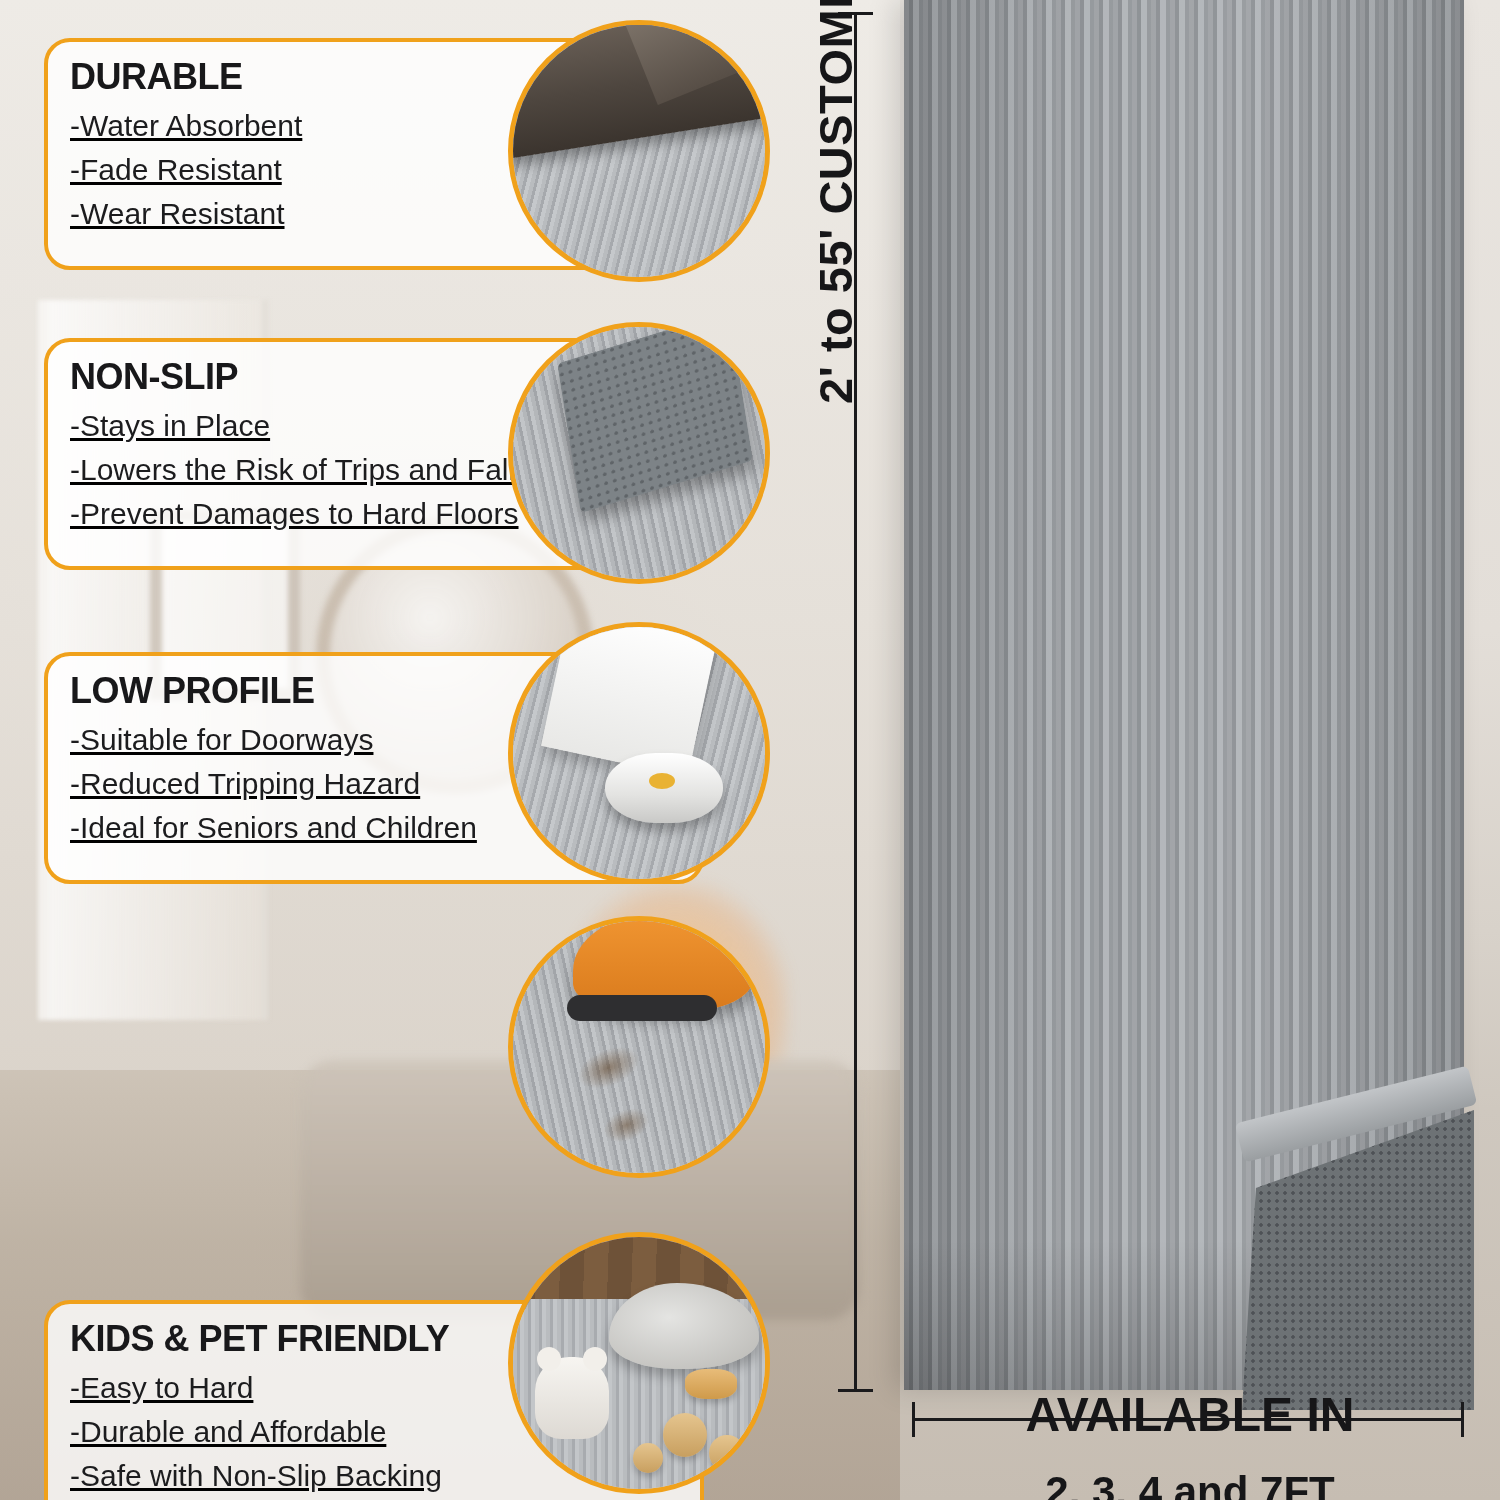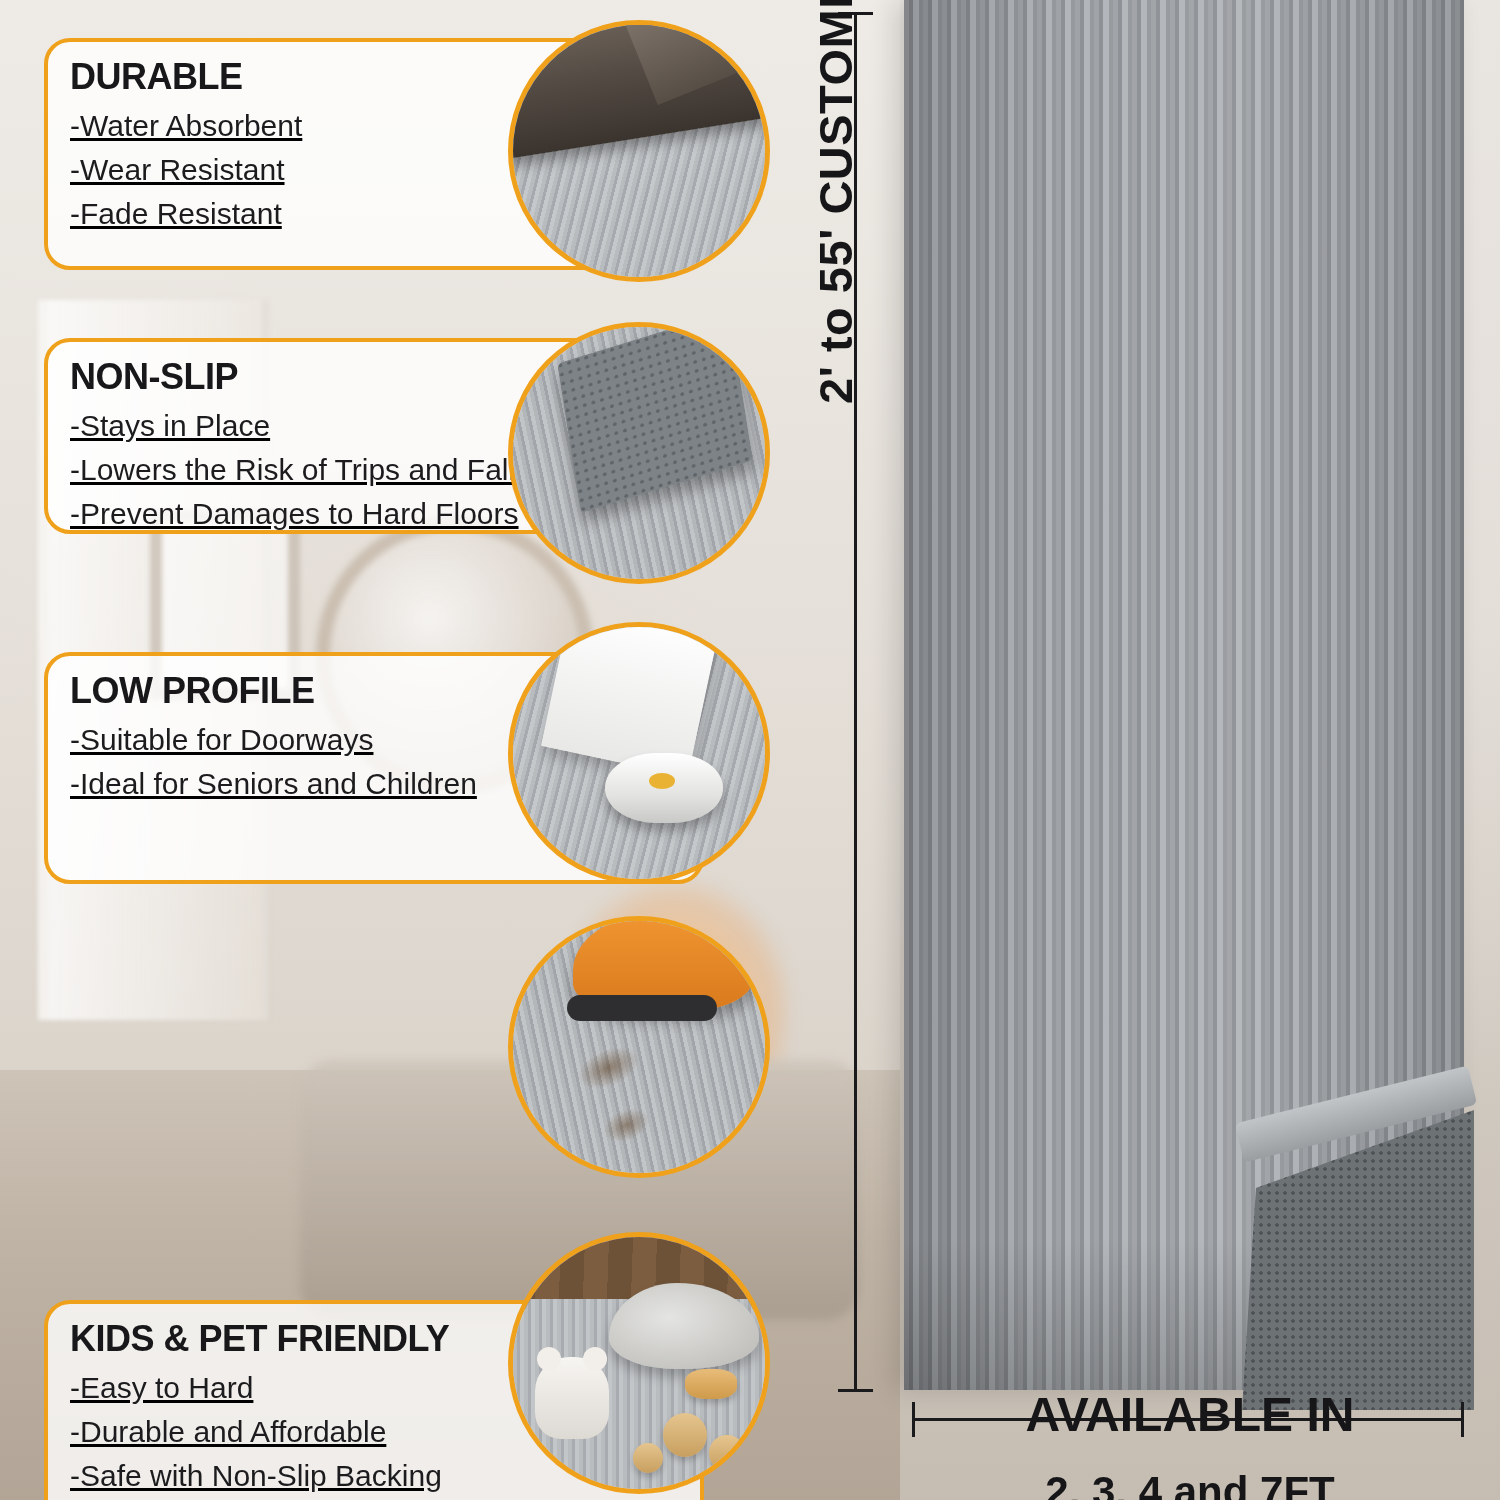--- a/index.html
+++ b/index.html
@@ -86,21 +86,21 @@
   }
   .feature ul { list-style: none; text-decoration: underline; }
   .feature li {
     font-size: 30px;
     color: #1c1c1e;
     line-height: 1.47;
     white-space: nowrap;
   }
 
   #f1 { top: 38px;   height: 232px; }
-  #f2 { top: 338px;  height: 196px; }
+  #f2 { top: 338px;  height: 232px; }
   #f3 { top: 652px;  height: 232px; }
   #f4 { top: 930px;  height: 232px; }
   #f5 { top: 1300px; height: 232px; }
 
   
   .thumb {
     position: absolute;
     width: 262px; height: 262px;
     border-radius: 50%;
     border: 5px solid #f0a11b;
@@ -318,22 +318,22 @@
     <div class="bg-mirror"></div>
     <div class="bg-fire"></div>
     <div class="bg-floor"></div>
     <div class="bg-sofa"></div>
   </div>
 
   <div class="feature" id="f1">
     <h2>DURABLE</h2>
     <ul>
       <li>-Water Absorbent</li>
+      <li>-Fade Resistant</li>
       <li>-Wear Resistant</li>
-      <li>-Fade Resistant</li>
     </ul>
   </div>
   <div class="thumb" id="t1">
     <div class="rug-tex diag"></div>
     <div class="stair"></div>
     <div class="stair2"></div>
   </div>
 
   <div class="feature" id="f2">
     <h2>NON-SLIP</h2>
@@ -345,20 +345,21 @@
   </div>
   <div class="thumb" id="t2">
     <div class="rug-tex diag2"></div>
     <div class="fold"></div>
   </div>
 
   <div class="feature" id="f3">
     <h2>LOW PROFILE</h2>
     <ul>
       <li>-Suitable for Doorways</li>
+      <li>-Reduced Tripping Hazard</li>
       <li>-Ideal for Seniors and Children</li>
     </ul>
   </div>
   <div class="thumb" id="t3">
     <div class="rug-tex diag"></div>
     <div class="door3"></div>
     <div class="vac"></div>
   </div>
 
   <div class="thumb" id="t4">

